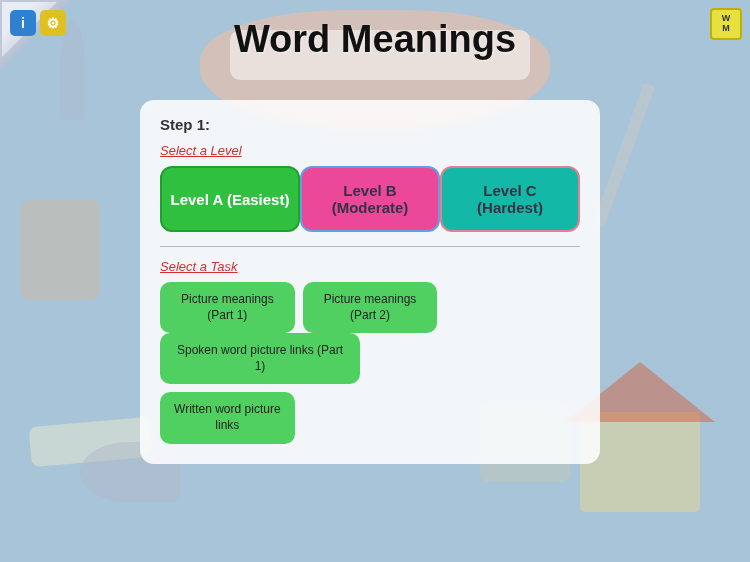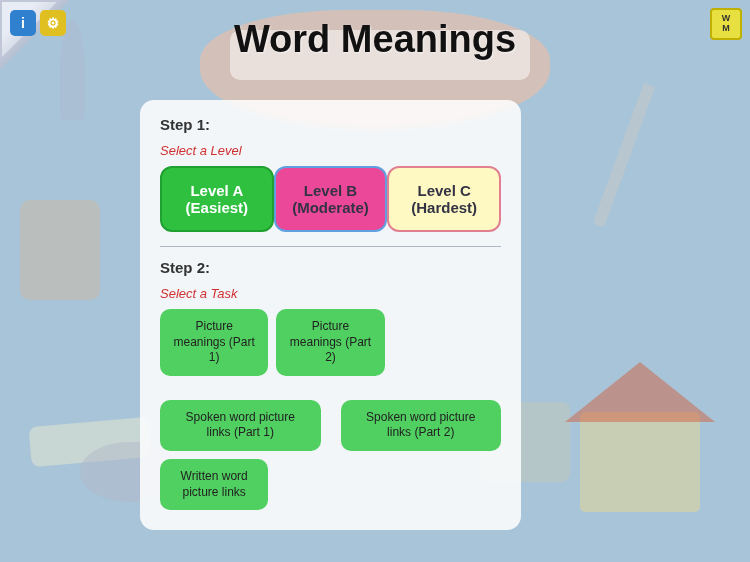--- a/index.html
+++ b/index.html
@@ -204,21 +204,21 @@
       color: white;
     }
     .top-icon-btn.info { background: #3080d0; }
     .top-icon-btn.settings { background: #e0c020; }
 
     
     .main-panel {
       position: absolute;
       top: 100px;
       left: 140px;
-      width: 381px;
+      width: 460px;
       background: rgba(255,255,255,0.85);
       border-radius: 14px;
       padding: 16px 20px 20px 20px;
       z-index: 5;
       backdrop-filter: blur(2px);
     }
 
     
     .page-title {
       position: absolute;
@@ -240,20 +240,21 @@
       color: #333;
       margin-bottom: 10px;
     }
 
     
     .section-label {
       font-size: 13px;
       color: #d03030;
       font-style: italic;
       margin-bottom: 8px;
+      text-decoration: underline;
     }
 
     .level-buttons {
       display: flex;
       margin-bottom: 0;
     }
 
     .level-btn {
       flex: 1;
       padding: 14px 8px;
@@ -268,21 +269,21 @@
       background: #30c040;
       border-color: #20a030;
       color: white;
     }
     .level-btn.moderate {
       background: #ec4899;
       border-color: #60a0e0;
       color: #334;
     }
     .level-btn.hardest {
-      background: #fef9c3;
+      background: #14b8a6;
       border-color: #e08090;
       color: #334;
     }
 
     
     .section-divider {
       height: 1px;
       background: #b0b8c8;
       margin: 14px 0 12px 0;
     }
@@ -304,21 +305,21 @@
       cursor: pointer;
       text-align: center;
       line-height: 1.3;
     }
 
     
     .task-row-2 {
       display: grid;
       grid-template-columns: repeat(2, 1fr);
       gap: 20px;
-      margin-top: 24px;
+      margin-top: 0;
     }
     .task-row-1 {
       display: grid;
       grid-template-columns: repeat(3, 1fr);
       gap: 8px;
       margin-top: 8px;
     }
   </style>
 </head>
 <body>
@@ -355,35 +356,32 @@
   <div class="step-header">Step 1:</div>
   <div class="section-label">Select a Level</div>
   <div class="level-buttons">
     <button class="level-btn active">Level A (Easiest)</button>
     <button class="level-btn moderate">Level B (Moderate)</button>
     <button class="level-btn hardest">Level C (Hardest)</button>
   </div>
 
   <div class="section-divider"></div>
 
-  <div class="step-header">Step 2:</div>
   <div class="section-label">Select a Task</div>
 
   <div class="task-grid">
     <button class="task-btn">Picture meanings
 (Part 1)</button>
     <button class="task-btn">Picture meanings
 (Part 2)</button>
   </div>
 
   <div class="task-row-2">
     <button class="task-btn">Spoken word
 picture links (Part 1)</button>
-    <button class="task-btn">Spoken word
-picture links (Part 2)</button>
   </div>
 
   <div class="task-row-1">
     <button class="task-btn">Written word
 picture links</button>
   </div>
 
 </div>
 
 </body></html>

